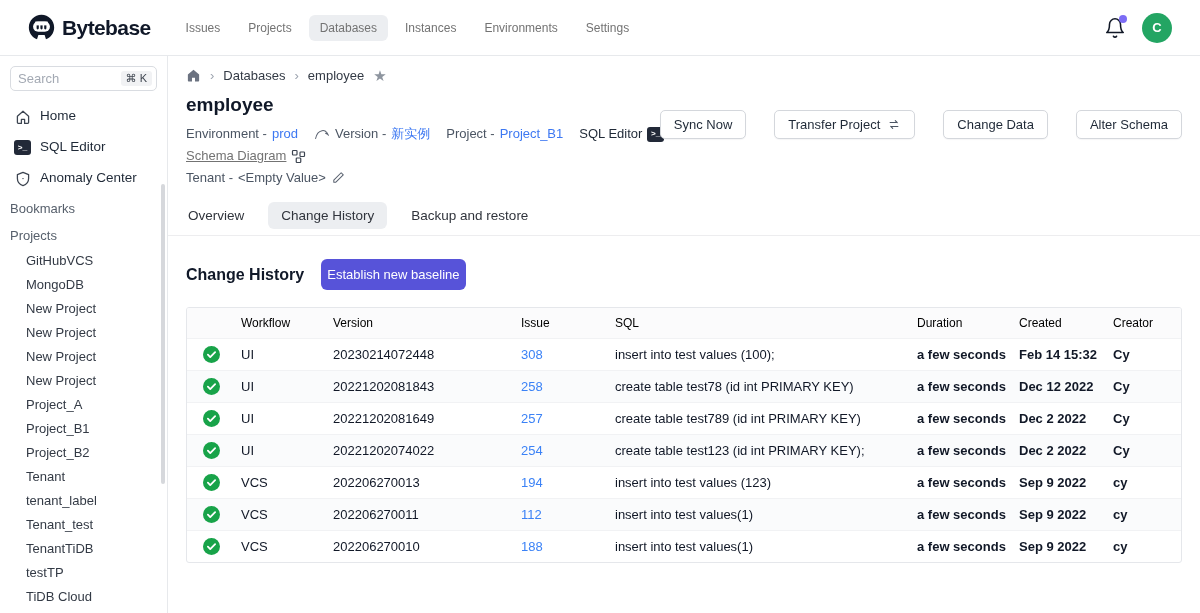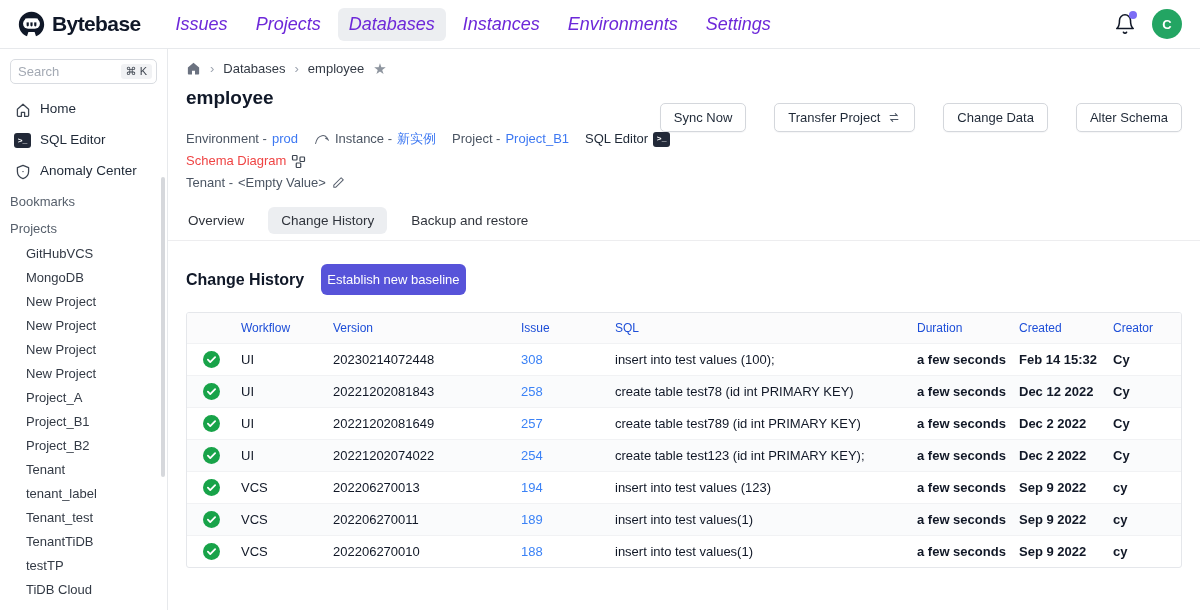--- a/index.html
+++ b/index.html
@@ -4,27 +4,27 @@
 <style>
   * { box-sizing: border-box; margin: 0; padding: 0; }
   html, body { width: 1200px; height: 613px; overflow: hidden; }
   body {
     font-family: "Liberation Sans", sans-serif;
     background: #ffffff; color: #111827; font-size: 13px;
   }
 
   
   .topnav {
-    height: 49px; display: flex; align-items: center;
-    padding: 0 18px; border-bottom: 1px solid #e7e9ec; background: #fff;
+    height: 56px; display: flex; align-items: center;
+    padding: 0 28px; border-bottom: 1px solid #e7e9ec; background: #fff;
   }
   .brand { display: flex; align-items: center; gap: 7px; cursor: pointer; }
   .brand-text { font-size: 21px; font-weight: 800; letter-spacing: -0.6px; color: #101828; }
   .nav-items { display: flex; align-items: center; gap: 6px; margin-left: 24px; list-style: none; }
-  .nav-item { padding: 6px 11px; border-radius: 6px; font-size: 18px; color: #6d28d9; cursor: pointer; font-style: italic; }
+  .nav-item { padding: 6px 11px; border-radius: 6px; font-size: 12px; color: #737373; cursor: pointer; }
   .nav-item.active { background: #eceef1; }
   .topnav-right { margin-left: auto; display: flex; align-items: center; gap: 16px; }
   .bell-wrap { position: relative; width: 22px; height: 22px; cursor: pointer; }
   .bell-dot { position: absolute; top: -2px; right: -1px; width: 8px; height: 8px; border-radius: 50%; background: #7c6cf5; }
   .avatar {
     width: 30px; height: 30px; border-radius: 50%; background: #23a563;
     color: #fff; font-size: 13px; font-weight: 700;
     display: flex; align-items: center; justify-content: center; cursor: pointer;
   }
 
@@ -70,21 +70,21 @@
     width: 17px; height: 15px; display: inline-flex; align-items: center; justify-content: center;
   }
 
   
   .main { flex: 1; position: relative; padding: 12px 18px 0; overflow: hidden; }
   .breadcrumb { display: flex; align-items: center; gap: 9px; font-size: 13px; color: #333a45; }
   .crumb { cursor: pointer; }
   .crumb-sep { color: #9ca3af; font-size: 13px; }
   .crumb-star { color: #8e959f; font-size: 15px; cursor: pointer; line-height: 1; }
   .page-title { margin-top: 11px; font-size: 19px; font-weight: 700; color: #101828; }
-  .meta { margin-top: 19px; width: 580px; font-size: 13px; color: #4b5563; line-height: 22px; }
+  .meta { margin-top: 7px; width: 580px; font-size: 13px; color: #4b5563; line-height: 22px; }
   .meta-line { display: flex; flex-wrap: wrap; align-items: center; column-gap: 16px; }
   .meta-pair { display: inline-flex; align-items: center; gap: 5px; white-space: nowrap; }
   .meta a, .blue-link { color: #3d78f2; text-decoration: none; cursor: pointer; }
   .pencil { cursor: pointer; color: #6b7280; }
 
   .action-bar { position: absolute; top: 54px; right: 18px; display: flex; gap: 28px; padding-left: 21px; }
   .btn-secondary {
     display: inline-flex; align-items: center; gap: 7px;
     background: #fff; border: 1px solid #d4d7dc; border-radius: 5px;
     padding: 6px 13px; font-size: 13px; color: #1f2937; cursor: pointer;
@@ -108,21 +108,21 @@
   .history-table {
     margin-top: 17px; border: 1px solid #e5e7eb; border-radius: 3px; overflow: hidden;
     background: #fff;
   }
   .t-row {
     display: grid;
     grid-template-columns: 48px 92px 188px 94px 1fr 102px 94px 74px;
     align-items: center;
   }
   .t-head { background: #fbfbfc; }
-  .t-head .t-cell { font-size: 12px; color: #1d4ed8; font-weight: 500; padding: 8px 6px; }
+  .t-head .t-cell { font-size: 12px; color: #000000; font-weight: 500; padding: 8px 6px; }
   .t-body .t-row { border-top: 1px solid #f1f2f4; cursor: pointer; }
   .t-body .t-row:nth-child(even) { background: #fafbfc; }
   .t-cell { padding: 7px 6px; font-size: 13px; color: #111827; white-space: nowrap; overflow: hidden; }
   .t-cell.status { display: flex; justify-content: center; }
   .t-cell.issue a { color: #3b82f6; text-decoration: none; }
   .t-cell.bold { font-weight: 600; }
 
   svg { display: block; }
 </style>
 </head>
@@ -250,33 +250,33 @@
         <span class="meta-pair">
           <span>Environment -</span>
           <a>prod</a>
         </span>
         <span class="meta-pair">
           <span>
             <svg width="16" height="13" viewBox="0 0 20 16" fill="none" stroke="#5a6270" stroke-width="1.3" stroke-linecap="round">
               <path d="M2 13C3 8 6 4 10 3.2c2.5-.5 4.5.3 6 2.3l2 3.5M14.5 6.5l3 1.5"></path>
             </svg>
           </span>
-          <span>Instance -</span>
+          <span>Version -</span>
           <a>新实例</a>
         </span>
         <span class="meta-pair">
           <span>Project -</span>
           <a>Project_B1</a>
         </span>
         <span class="meta-pair">
           <span style="color:#1f2937;">SQL Editor</span>
           <span class="term-badge">&gt;_</span>
         </span>
         <span class="meta-pair">
-          <span style="color:#ef4444;">Schema Diagram</span>
+          <span style="color:#737373;text-decoration:underline;">Schema Diagram</span>
           <span>
             <svg width="15" height="15" viewBox="0 0 20 20" fill="none" stroke="#3c4450" stroke-width="1.6">
               <rect x="2" y="2" width="6" height="6" rx="1"></rect>
               <rect x="12" y="4" width="6" height="6" rx="1"></rect>
               <rect x="7" y="12" width="6" height="6" rx="1"></rect>
             </svg>
           </span>
         </span>
       </div>
       <div class="meta-line">
@@ -399,21 +399,21 @@
 
         <div class="t-row">
           <div class="t-cell status">
             <svg width="17" height="17" viewBox="0 0 16 16">
                 <circle cx="8" cy="8" r="8" fill="#18a349"></circle>
                 <path d="M4.6 8.2l2.2 2.2 4.6-4.6" stroke="#fff" stroke-width="1.7" fill="none" stroke-linecap="round" stroke-linejoin="round"></path>
               </svg>
           </div>
           <div class="t-cell">VCS</div>
           <div class="t-cell">202206270011</div>
-          <div class="t-cell issue"><a>189</a></div>
+          <div class="t-cell issue"><a>112</a></div>
           <div class="t-cell">insert into test values(1)</div>
           <div class="t-cell bold">a few seconds</div>
           <div class="t-cell bold">Sep 9 2022</div>
           <div class="t-cell bold">cy</div>
         </div>
 
         <div class="t-row">
           <div class="t-cell status">
             <svg width="17" height="17" viewBox="0 0 16 16">
                 <circle cx="8" cy="8" r="8" fill="#18a349"></circle>

